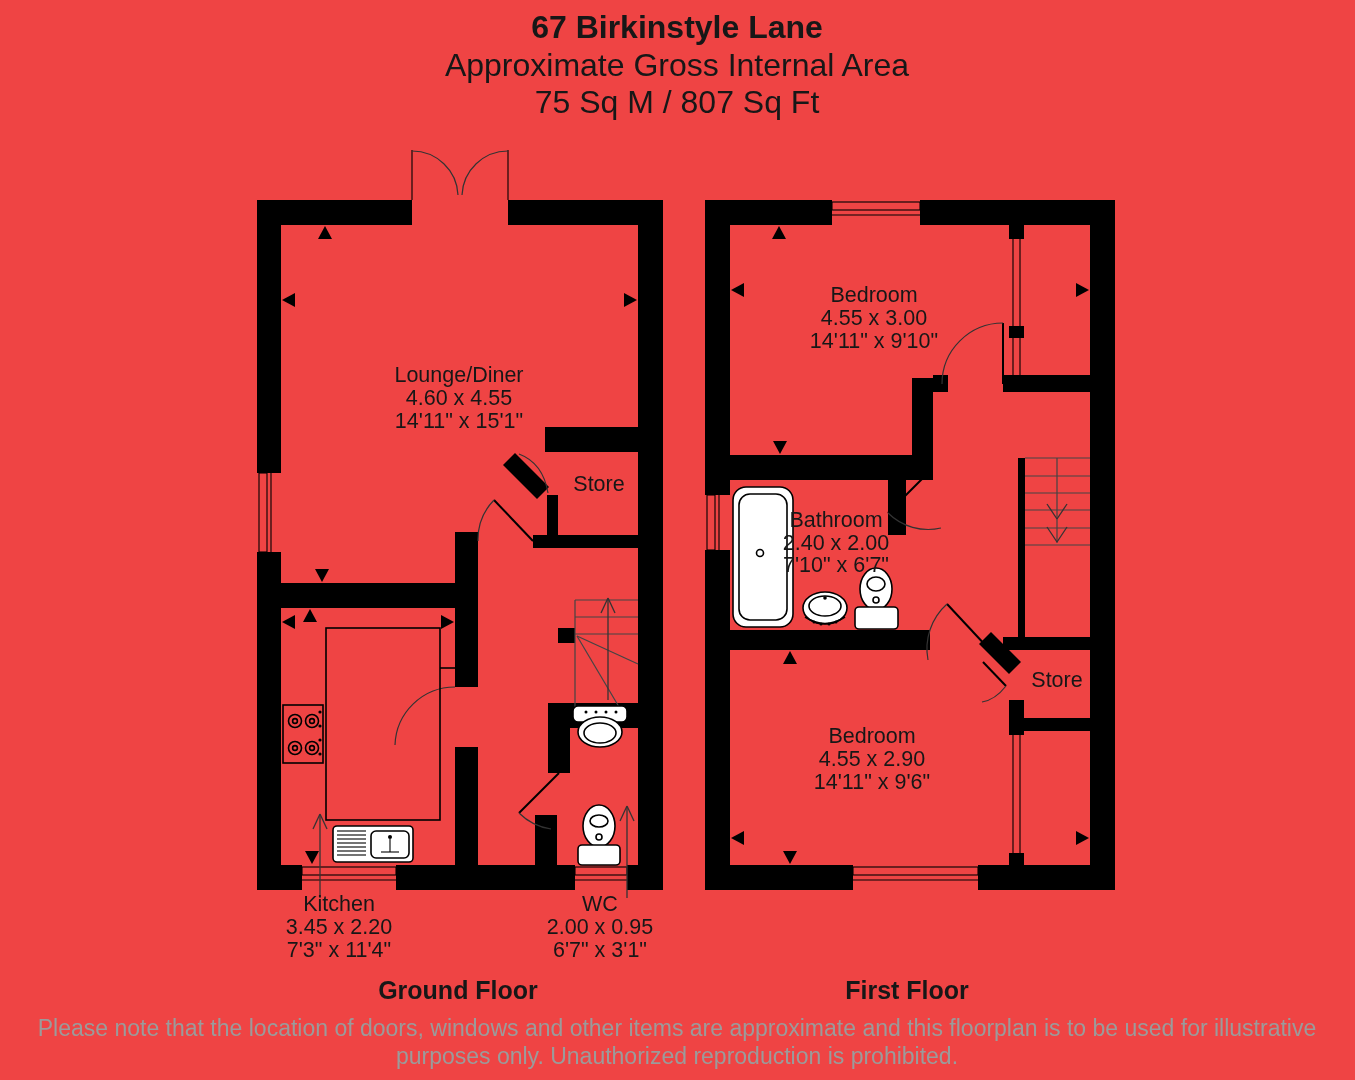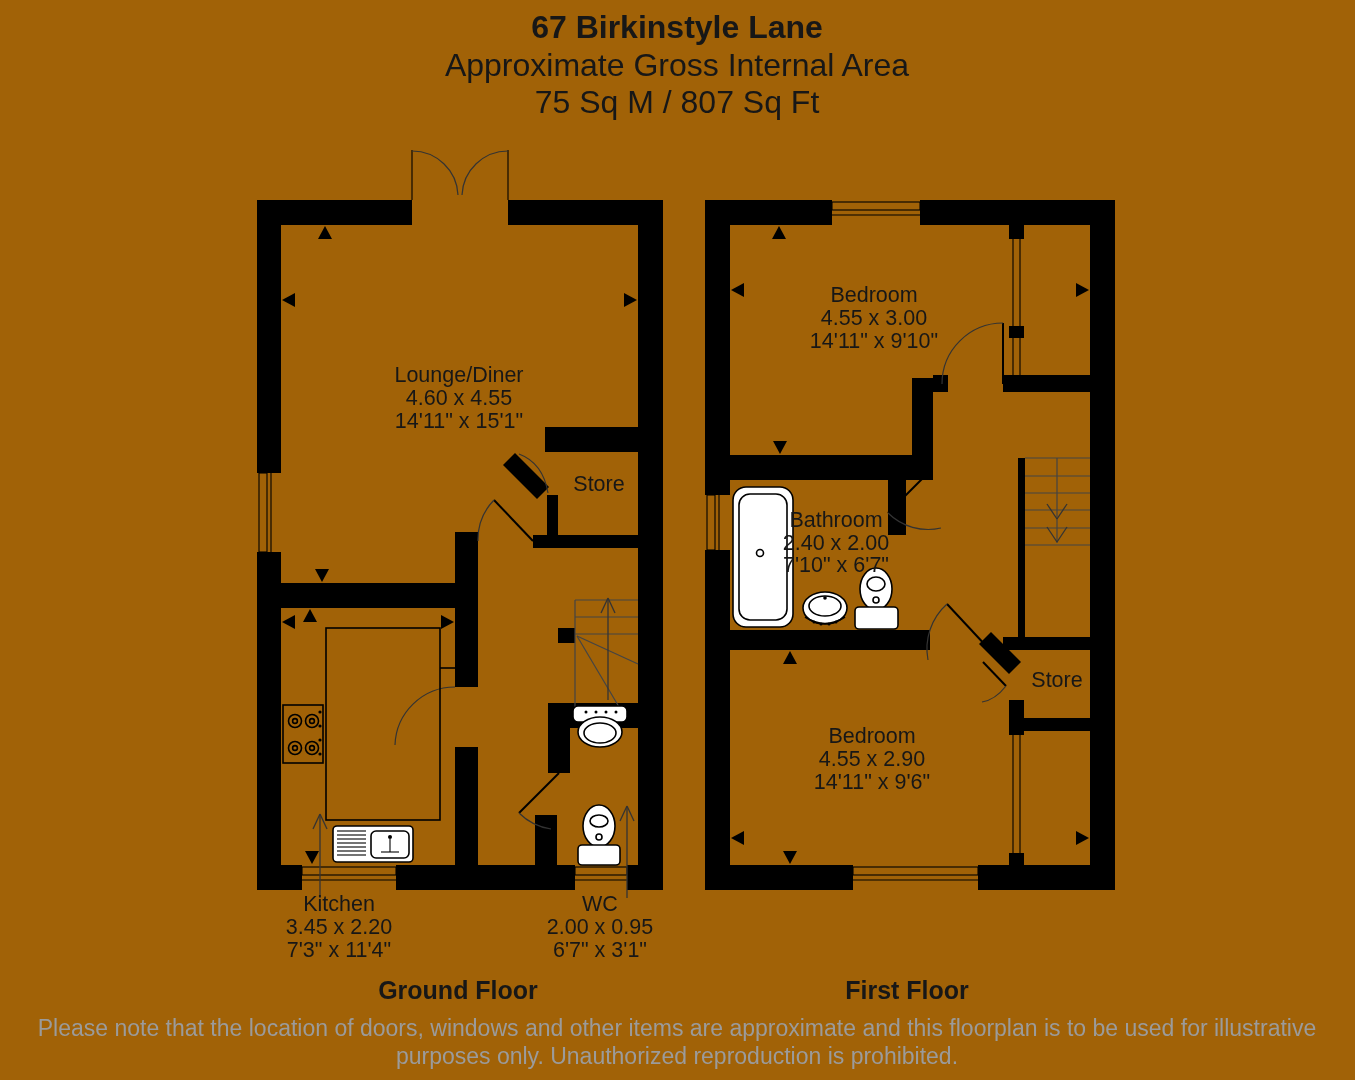--- a/index.html
+++ b/index.html
@@ -1,16 +1,16 @@
 <!DOCTYPE html>
 <html><head>
 <meta charset="utf-8">
 <style>
   html,body{margin:0;padding:0;background:#fff;}
-  #stage{position:relative;width:1355px;height:1080px;background:#a16207;overflow:hidden;}
+  #stage{position:relative;width:1355px;height:1080px;background:#ef4444;overflow:hidden;}
   svg{display:block;}
   text{font-family:"Liberation Sans",sans-serif;fill:#171717;}
   .t-addr{font-size:32px;font-weight:700;text-anchor:middle;}
   .t-sub{font-size:32px;font-weight:400;text-anchor:middle;}
   .lbl{font-size:21.5px;text-anchor:middle;}
   .floor-title{font-size:25px;font-weight:700;text-anchor:middle;}
   .disc{font-size:23px;text-anchor:middle;fill:#9b9b9b;}
   .wall{fill:#000;stroke:none;}
   .fix{fill:none;stroke:#000;stroke-width:1.6;}
   .fixw{fill:#fff;stroke:#000;stroke-width:1.6;}

